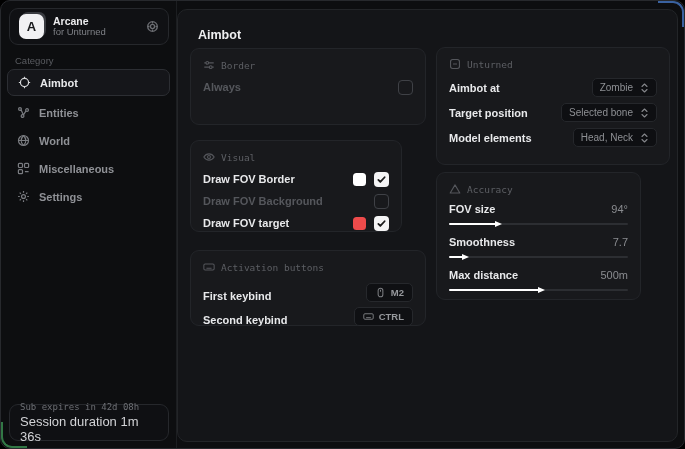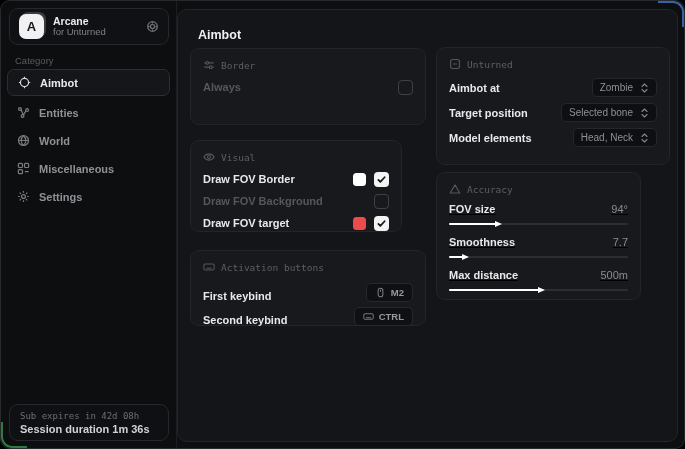--- a/index.html
+++ b/index.html
@@ -39,21 +39,21 @@
     border-radius: 7px; margin-bottom: 1px; color: #8f9196; cursor: default; }
   .nav-item .nico { color: #7a7c81; display: flex; margin-right: 9px; }
   .nav-item.active { background: #15161a; border: 1px solid #2c2e33; color: #e8e9eb; margin-bottom: 3px; }
   .nav-item.active .nico { color: #d6d7d9; }
   .nav-label { font-size: 11px; font-weight: 600; }
 
   .status { position: absolute; left: 8px; bottom: 7px; width: 160px; height: 37px;
     border: 1px solid #26282c; border-radius: 9px; background: #0f1013;
     display: flex; flex-direction: column; justify-content: center; padding: 0 10px; gap: 2px; }
   .status-l1 { font-family: "DejaVu Sans Mono", monospace; font-size: 9px; color: #6d6f74; white-space: nowrap; }
-  .status-l2 { font-size: 11px; font-weight: 700; color: #d2d3d6; }
+  .status-l2 { font-size: 13px; font-weight: 400; color: #d2d3d6; }
 
   
   .panel { position: absolute; left: 176px; top: 8px; width: 501px; height: 433px;
     background: #141518; border: 1px solid #232528; border-radius: 10px; }
   .page-title { position: absolute; left: 20px; top: 18px; font-size: 12.5px; font-weight: 700; color: #efeff1; }
 
   .card { position: absolute; background: #18191c; border: 1px solid #232529;
     border-radius: 9px; padding: 10px 12px; }
   .card-general    { left: 12px;  top: 38px;  width: 236px; height: 77px; }
   .card-visual     { left: 12px;  top: 130px; width: 212px; height: 92px; }
@@ -82,21 +82,21 @@
     padding: 3px 8px; color: #96989c; font-size: 9.5px; font-weight: 600; cursor: pointer; }
   .chip .kico { color: #7c7e82; display: flex; }
 
   .dd-row { height: 25px; }
   .dropdown { display: inline-flex; align-items: center; gap: 7px;
     background: #0e0f12; border: 1px solid #25272b; border-radius: 5px;
     padding: 3px 7px; color: #8e9094; font-size: 10px; cursor: pointer; }
   .dropdown .dico { color: #84868a; display: flex; }
 
   .slider-group { margin-bottom: 7px; }
-  .slider-labels { display: flex; align-items: center; justify-content: space-between; height: 17px; text-decoration: underline; }
+  .slider-labels { display: flex; align-items: center; justify-content: space-between; height: 17px; }
   .slider-value { font-size: 11px; color: #8a8c90; }
   .slider { position: relative; height: 2px; background: #2c2e32; border-radius: 2px;
     margin: 6px 0 8px; cursor: pointer; }
   .slider-fill { position: relative; height: 2px; background: #ffffff; border-radius: 2px; }
   .slider-thumb { position: absolute; right: -6px; top: -2.5px; width: 0; height: 0;
     border-top: 3.5px solid transparent; border-bottom: 3.5px solid transparent;
     border-left: 7px solid #ffffff; }
 
   svg { display: block; }
 </style>

